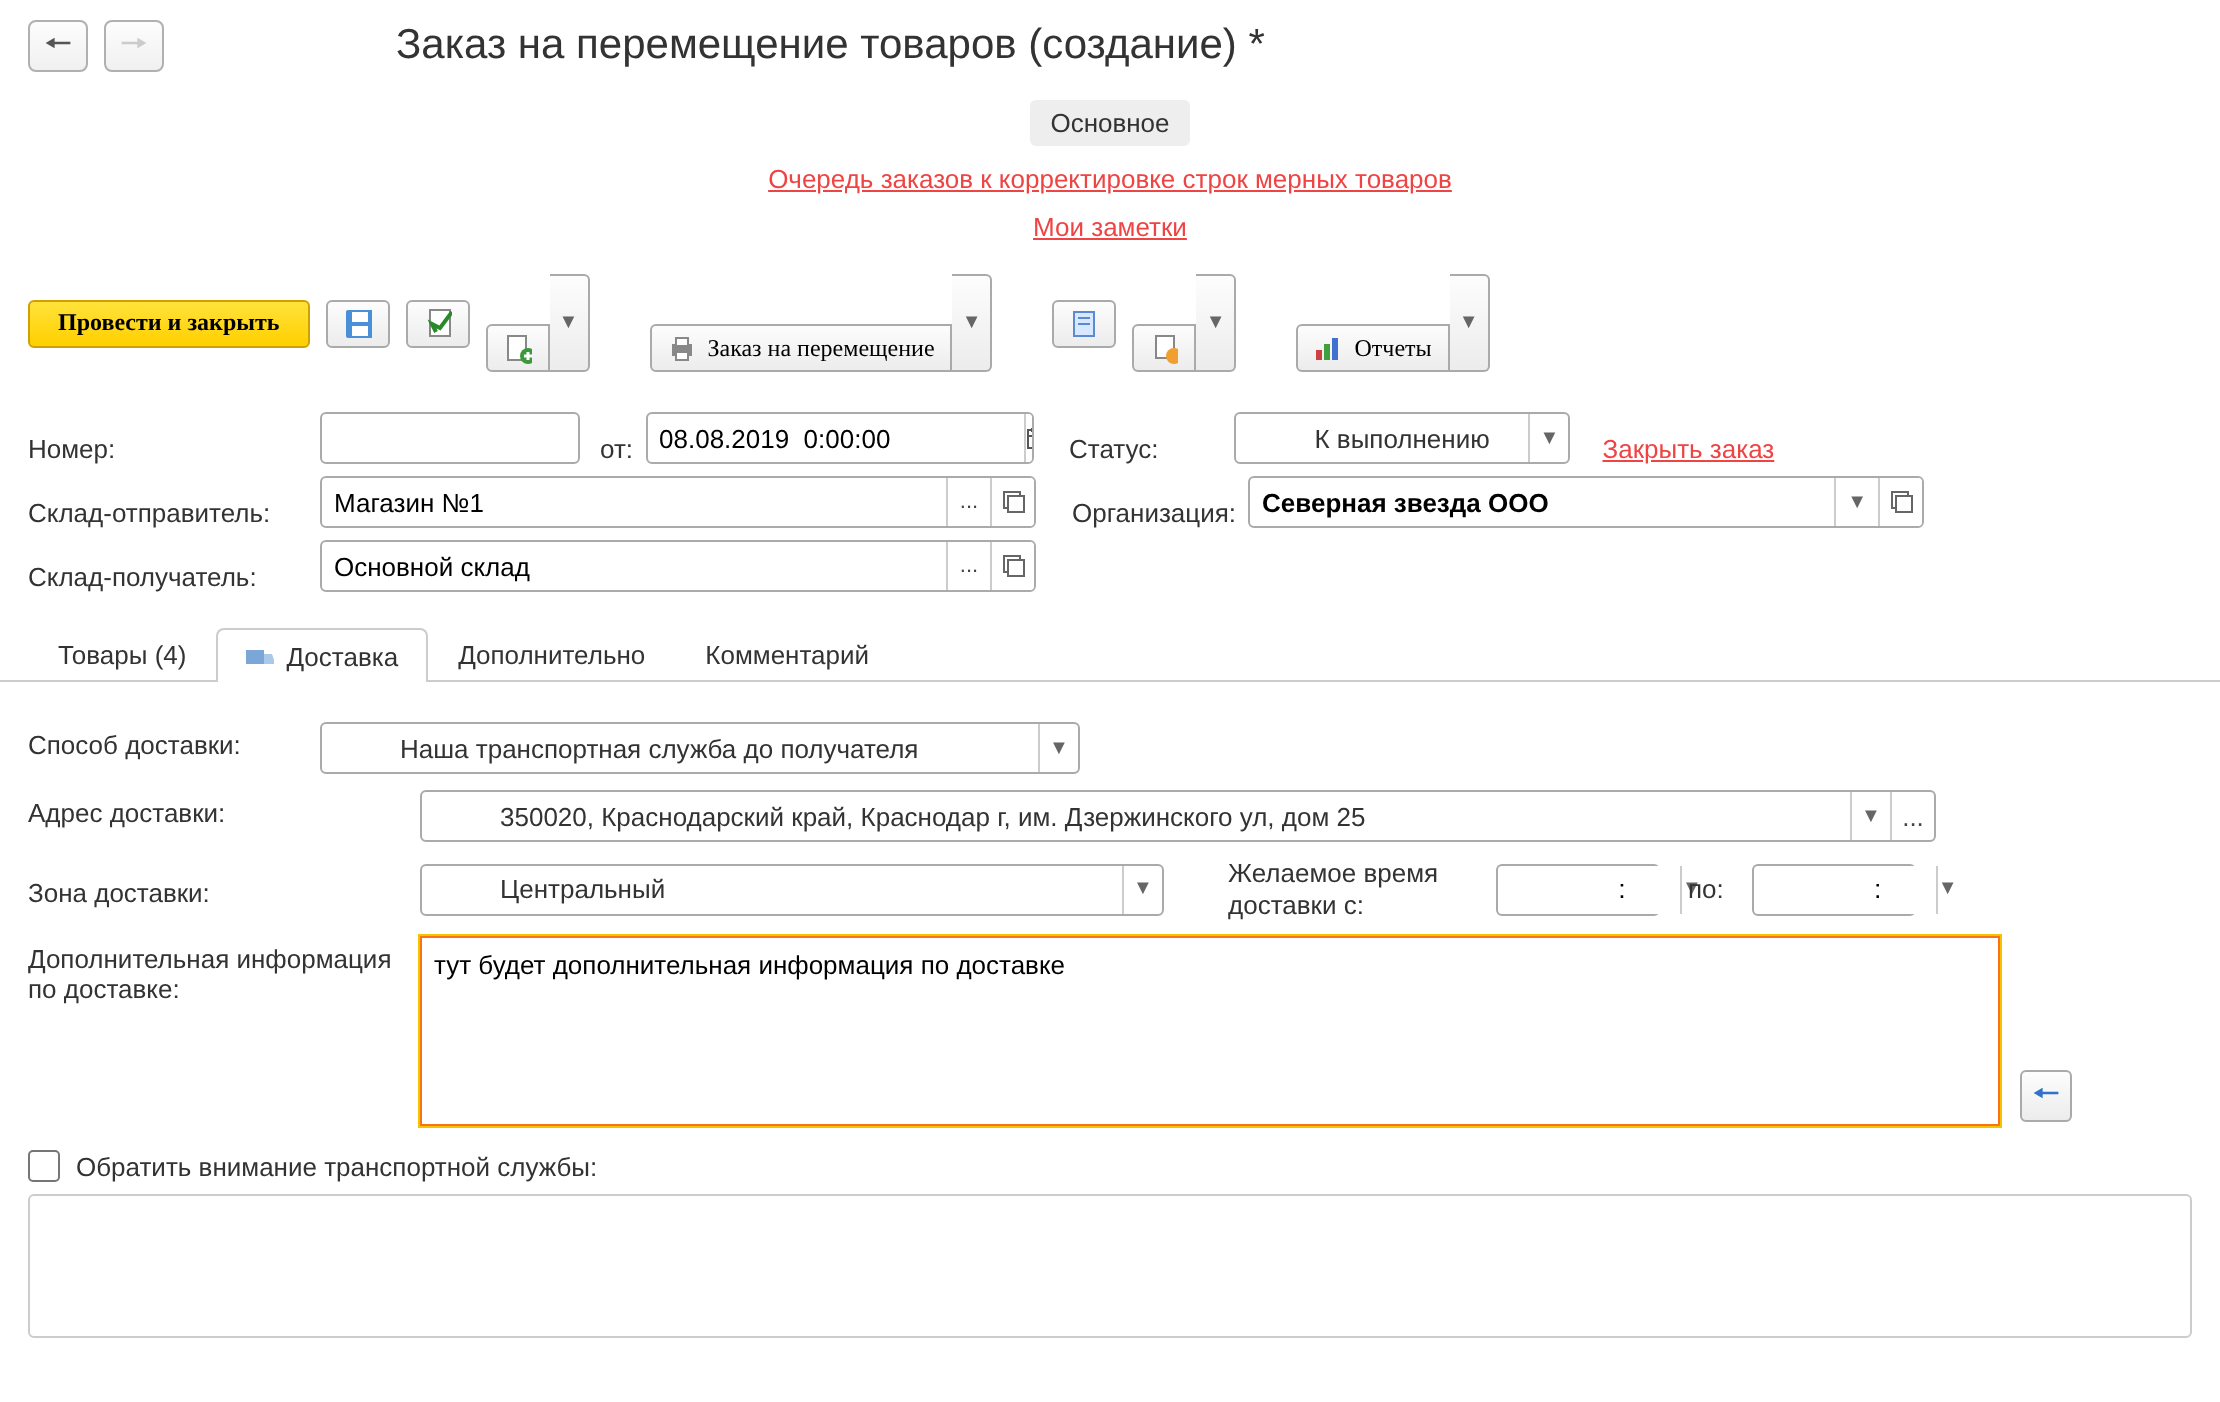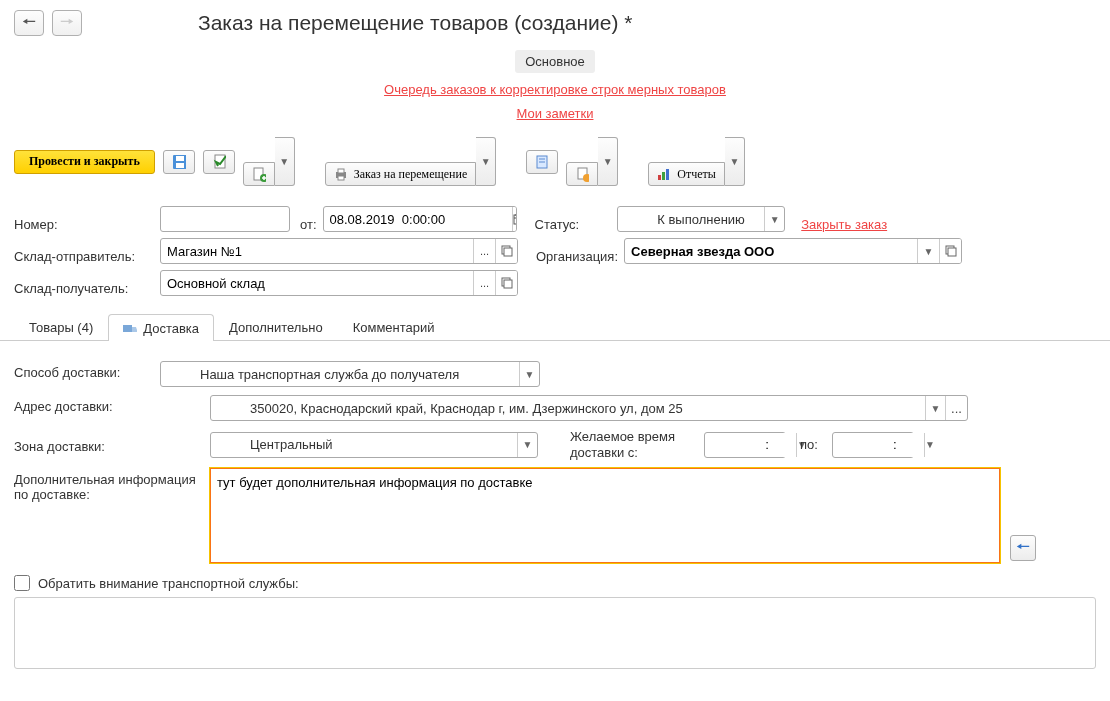--- a/index.html
+++ b/index.html
@@ -230,21 +230,21 @@
     <div class="tlabel">Адрес доставки:</div>
     <div class="select-compound" style="width:758px">
       <div class="val">350020, Краснодарский край, Краснодар г, им. Дзержинского ул, дом 25</div>
       <div class="drop">▼</div>
       <div class="ell">...</div>
     </div>
   </div>
 
   <div class="tr" style="align-items:center">
     <div class="tlabel">Зона доставки:</div>
-    <div class="select-compound" style="width:328px">
+    <div class="select-compound" style="width:372px">
       <div class="val">Центральный</div>
       <div class="drop">▼</div>
     </div>
     <div style="width:128px;margin-left:26px;line-height:1.2">Желаемое время доставки с:</div>
     <div class="select-compound" style="width:82px">
       <input style="width: 58px; text-align: center; border: none; outline: none;" value=":">
       <div class="drop">▼</div>
     </div>
     <span style="margin:0 8px">по:</span>
     <div class="select-compound" style="width:82px">

